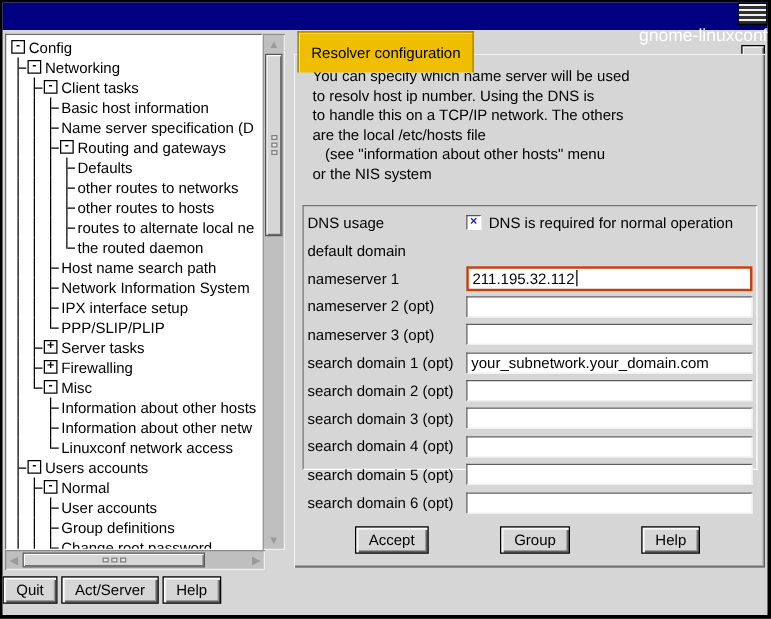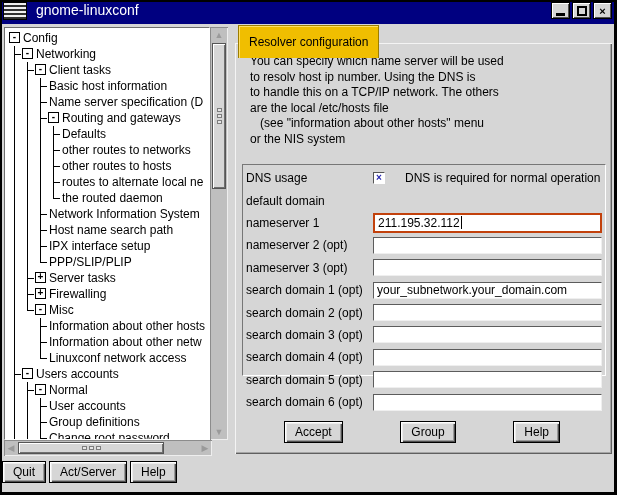--- a/index.html
+++ b/index.html
@@ -3,21 +3,21 @@
 <meta charset="utf-8">
 <style>
   html,body{margin:0;padding:0;background:#555;}
   *{box-sizing:border-box;}
   .window{position:relative;width:617px;height:495px;background:#000;
     font-family:"Liberation Sans",sans-serif;font-size:12px;color:#000;overflow:hidden;}
   .inner{position:absolute;left:2px;top:2px;width:612px;height:490px;background:#d6d6d6;}
 
   
   .titlebar{position:absolute;left:0;top:0;width:612px;height:22px;background:#000080;
-    display:flex;align-items:flex-start;}
+    display:flex;align-items:flex-end;flex-direction:column;}
   .tb-icon{width:24px;height:18px;margin-left:1px;border:1px solid #000;
     background:repeating-linear-gradient(180deg,#efefef 0 2px,#303030 2px 4px);flex:none;}
   .tb-title{color:#fff;font-size:14px;margin-left:9px;flex:1;white-space:nowrap;}
   .tb-btn{width:19px;height:17px;background:#d6d6d6;margin-right:2px;flex:none;
     box-shadow:inset 1px 1px 0 #fff,inset -1px -1px 0 #4f4f4f;border:1px solid #000;
     display:flex;align-items:center;justify-content:center;font-weight:bold;font-size:11px;}
   .g-min{width:9px;height:3px;background:#000;margin-top:7px;}
   .g-max{width:10px;height:10px;border:2px solid #000;}
 
   
@@ -62,21 +62,21 @@
     border:1px solid;border-color:#777 #fff #fff #777;padding:2px 3px 0 3px;}
   .form-row{display:flex;align-items:center;height:22.4px;}
   .form-label{width:127px;flex:none;white-space:nowrap;overflow:hidden;}
   .field{flex:1;height:17px;background:#fff;border:1px solid;border-color:#5c5c5c #efefef #efefef #5c5c5c;
     display:flex;align-items:center;padding:0 3px;white-space:nowrap;overflow:hidden;}
   .field.focused{border:2px solid #c2410c;height:20px;}
   .caret{width:1px;height:13px;background:#000;margin-left:1px;flex:none;}
   .checkbox{width:12px;height:12px;background:#fff;border:1px solid;border-color:#555 #fff #fff #555;
     display:flex;align-items:center;justify-content:center;flex:none;
     font-size:10px;font-weight:bold;color:#2626b0;line-height:10px;}
-  .cb-label{margin-left:20px;white-space:nowrap;}
+  .cb-label{margin-left:6px;white-space:nowrap;}
 
   .btn{background:#d6d6d6;border:1px solid #000;
     box-shadow:inset 1px 1px 0 #fff,inset 2px 2px 0 #ececec,inset -1px -1px 0 #4f4f4f,inset -2px -2px 0 #9a9a9a;
     padding:3px 10px;display:inline-flex;align-items:center;justify-content:center;white-space:nowrap;}
   .page-buttons{position:absolute;left:7px;top:378px;width:364px;display:flex;
     justify-content:space-between;padding:0 46px 0 42px;}
   .footer{position:absolute;left:0;top:459px;display:flex;gap:3px;}
 </style>
 </head>
 <body>
@@ -254,34 +254,34 @@
           <span class="cell">
             <i class="lv"></i>
           </span>
           <span class="cell">
             <i class="lv"></i>
           </span>
           <span class="cell">
             <i class="lv"></i>
             <i class="lh"></i>
           </span>
+          <span class="tree-label">Host name search path</span>
+        </div>
+        <div class="tree-row">
+          <span class="cell">
+            <i class="lv"></i>
+          </span>
+          <span class="cell">
+            <i class="lv"></i>
+          </span>
+          <span class="cell">
+            <i class="lv"></i>
+            <i class="lh"></i>
+          </span>
           <span class="tree-label">Network Information System</span>
-        </div>
-        <div class="tree-row">
-          <span class="cell">
-            <i class="lv"></i>
-          </span>
-          <span class="cell">
-            <i class="lv"></i>
-          </span>
-          <span class="cell">
-            <i class="lv"></i>
-            <i class="lh"></i>
-          </span>
-          <span class="tree-label">Host name search path</span>
         </div>
         <div class="tree-row">
           <span class="cell">
             <i class="lv"></i>
           </span>
           <span class="cell">
             <i class="lv"></i>
           </span>
           <span class="cell">
             <i class="lv"></i>

